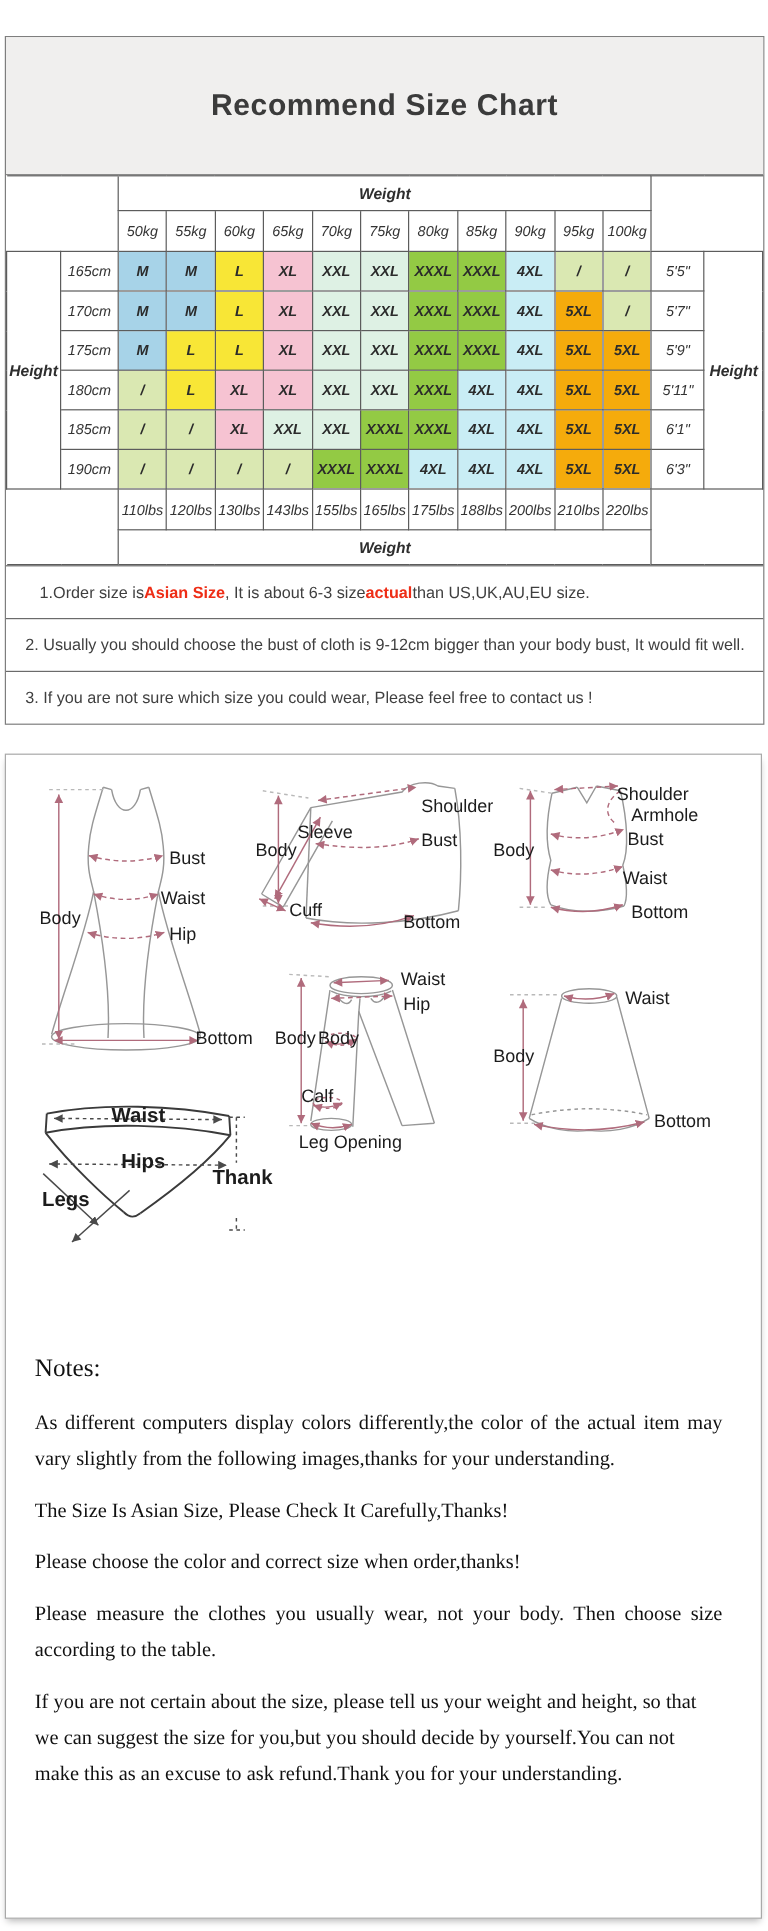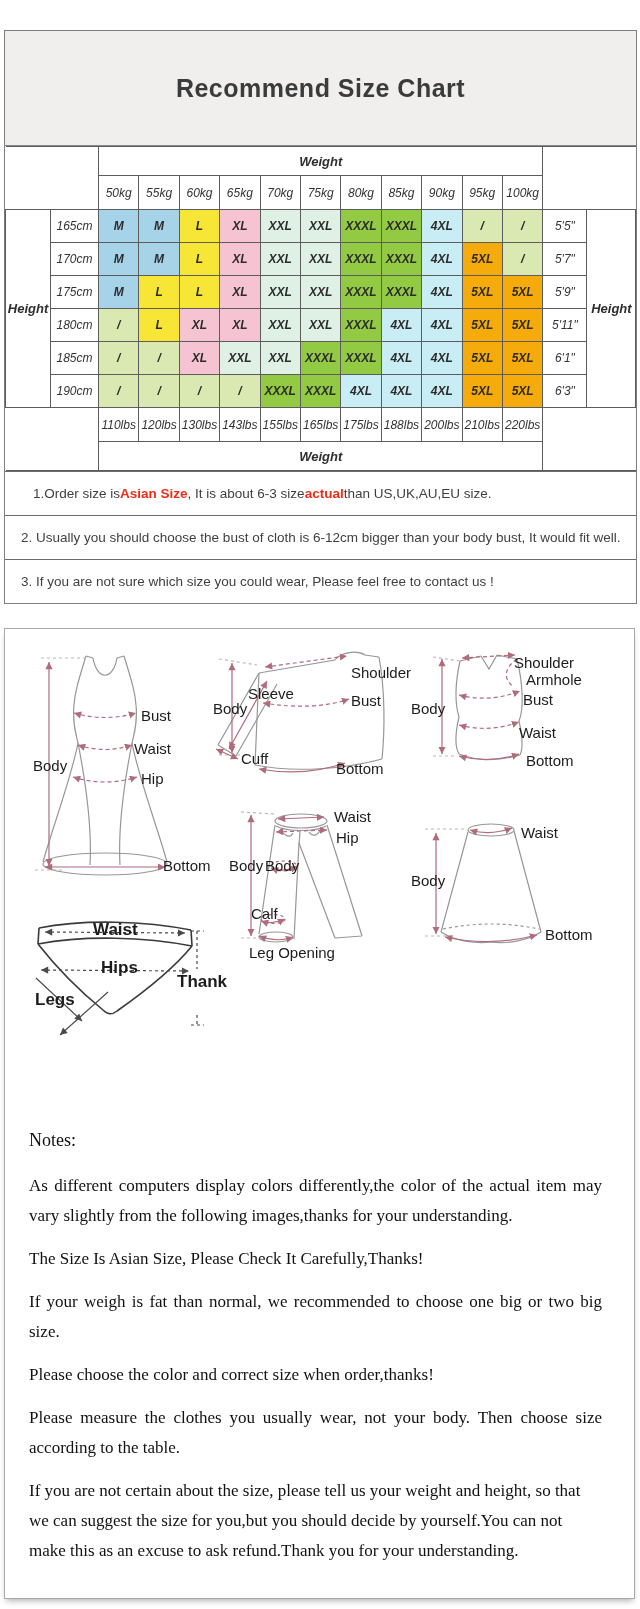--- a/index.html
+++ b/index.html
@@ -24,21 +24,21 @@
   .fnote .red{color:#ee2d16;font-weight:bold;}
 
   
   .panel2{position:absolute;left:4px;top:628px;width:629px;height:969px;border:1px solid #a9a9a9;background:#fff;box-shadow:0 4px 6px -2px rgba(0,0,0,.3);}
   .diagram-area{position:absolute;left:0;top:0;width:629px;height:445px;}
   .diagram-area svg{position:absolute;left:0;top:0;}
   .dlab{position:absolute;font-size:15px;color:#1c1c1c;white-space:nowrap;line-height:18px;}
   .dlab.bold{font-weight:bold;font-size:17px;}
   
   .notes{position:absolute;left:24px;right:32px;top:496px;font-family:"Liberation Serif",serif;color:#111;}
-  .notes .nhead{font-size:18px;margin:0 0 16px 0;}
+  .notes .nhead{font-size:21px;margin:0 0 16px 0;}
   .notes p{font-size:17px;line-height:30px;margin:12px 0 13px 0;text-align:justify;}
   .notes p:last-child{text-align:left;}
 </style>
 </head>
 <body>
 
 <div class="panel1">
   <div class="titlebar">
     <h1>Recommend Size Chart</h1>
   </div>
@@ -195,21 +195,21 @@
 
   <div id="footnotes">
       <div class="fnote">
         <span>1.Order size is </span>
         <span class="red">Asian Size</span>
         <span>, It is about 6-3 size </span>
         <span class="red">actual</span>
         <span> than US,UK,AU,EU size.</span>
       </div>
       <div class="fnote">
-        <span>2. Usually you should choose the bust of cloth is 6-12cm bigger than your body bust, It would fit well.</span>
+        <span>2. Usually you should choose the bust of cloth is 9-12cm bigger than your body bust, It would fit well.</span>
       </div>
       <div class="fnote">
         <span>3. If you are not sure which size you could wear, Please feel free to contact us !</span>
       </div>
     </div>
 </div>
 
 <div class="panel2">
   <div class="diagram-area">
 
@@ -369,19 +369,18 @@
     <span class="dlab bold" style="left:96px;top:330px">Hips</span>
     <span class="dlab bold" style="left:30px;top:362px">Legs</span>
     <span class="dlab bold" style="left:172px;top:344px">Thank</span>
   </div>
 
   <div class="notes">
     <p class="nhead">Notes:</p>
     <div id="note-paragraphs">
         <p>As different computers display colors differently,the color of the actual item may vary slightly from the following images,thanks for your understanding.</p>
         <p>The Size Is Asian Size, Please Check It Carefully,Thanks!</p>
-        <p>If your weigh is fat than normal, we recommended to choose one big or two big size.</p>
         <p>Please choose the color and correct size when order,thanks!</p>
         <p>Please measure the clothes you usually wear, not your body. Then choose size according to the table.</p>
         <p>If you are not certain about the size, please tell us your weight and height, so that we can suggest the size for you,but you should decide by yourself.You can not make this as an excuse to ask refund.Thank you for your understanding.</p>
       </div>
   </div>
 </div>
 
 </body></html>

